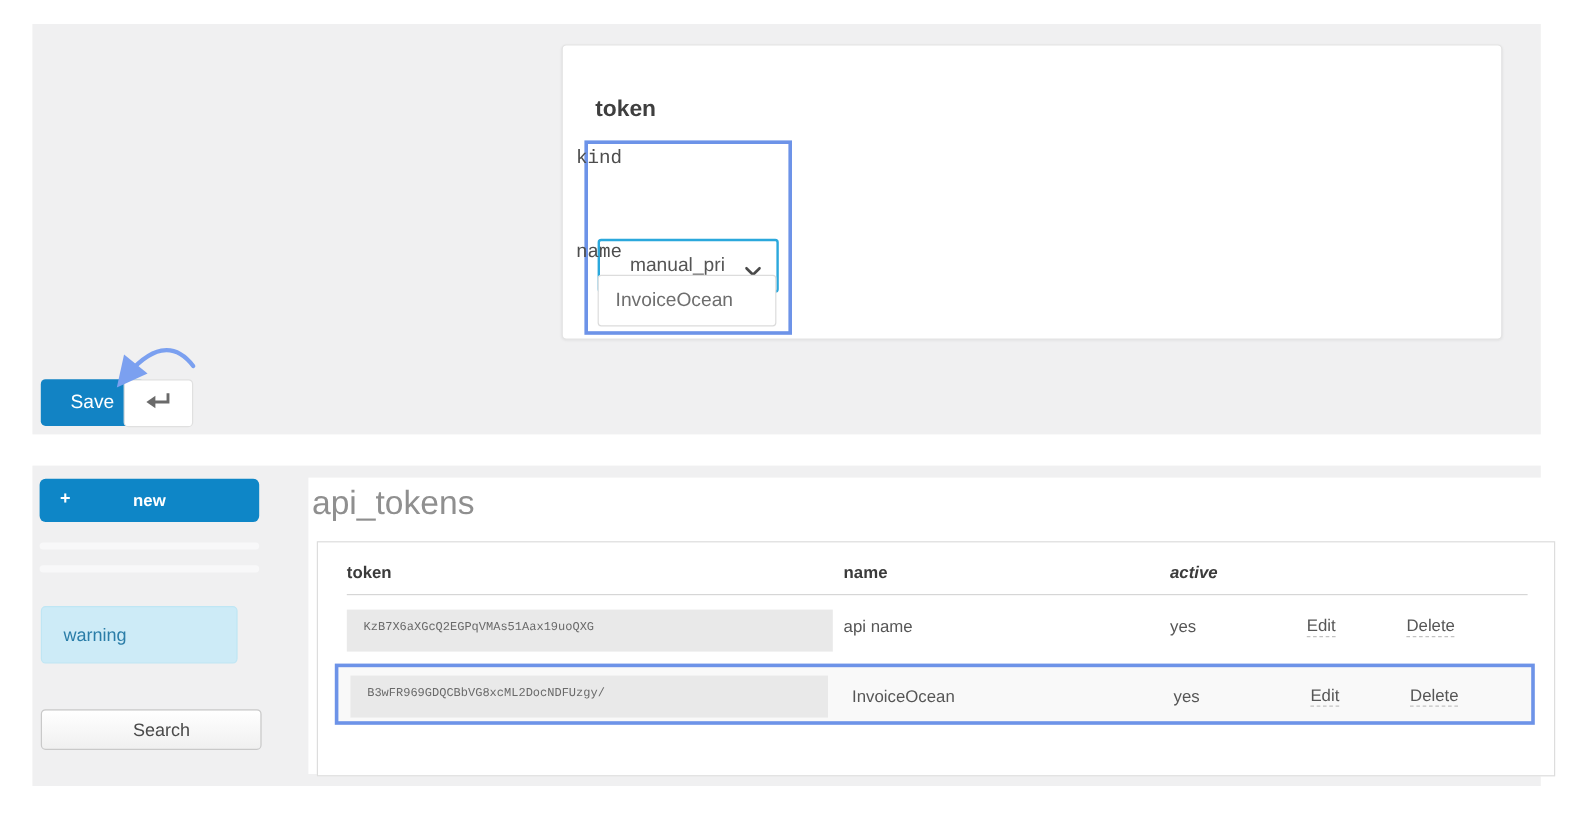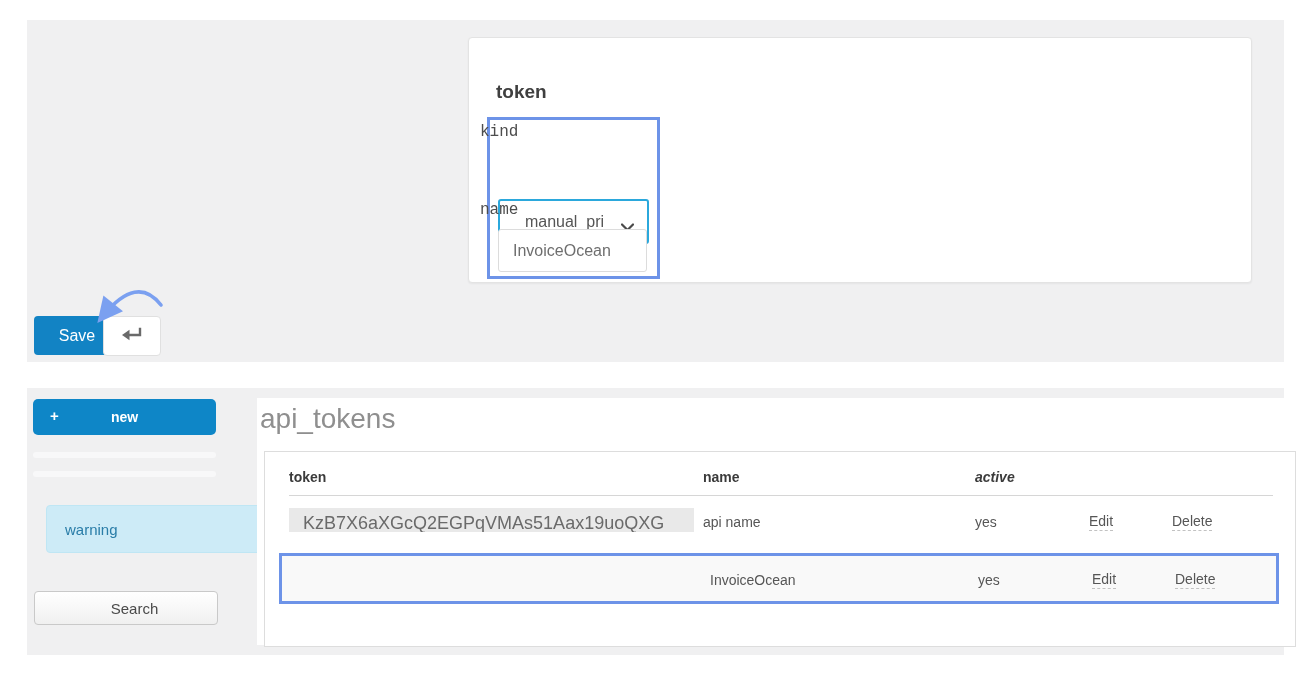--- a/index.html
+++ b/index.html
@@ -72,21 +72,21 @@
     font-family: "Liberation Sans", sans-serif;
   }
   .new-button .plus { position: absolute; left: 17px; top: 8px; font-size: 15px; font-weight: 700; }
   .sidebar-strip {
     position: absolute; left: 6px; width: 183px; height: 6px;
     background: #f8f8f9; border-radius: 3px;
   }
   .strip-1 { top: 64px; }
   .strip-2 { top: 83px; }
   .warning-box {
-    position: absolute; left: 19px; top: 117px; width: 216px; height: 48px;
+    position: absolute; left: 7px; top: 117px; width: 164px; height: 48px;
     background: #cdebf7; border: 1px solid #bfe6f4; border-radius: 4px;
     display: flex; align-items: center; cursor: pointer;
     font-size: 15px; color: #2a7da8; padding-left: 18px;
   }
   .search-button {
     position: absolute; left: 7px; top: 203px; width: 184px; height: 34px;
     background: linear-gradient(#ffffff, #f0f0f0);
     border: 1px solid #c9c9c9; border-radius: 4px; cursor: pointer;
     font-size: 15px; color: #4a4a4a; font-family: "Liberation Sans", sans-serif; padding-left: 17px;
   }
@@ -104,23 +104,23 @@
     background: #ffffff; border: 1px solid #dddddd;
   }
   .col-header { position: absolute; top: 17px; font-size: 14px; font-weight: 700; color: #3b3b3b; }
   .col-token  { left: 24px; }
   .col-name   { left: 438px; }
   .col-active { left: 710px; font-style: italic; }
   .header-divider {
     position: absolute; left: 24px; top: 43px; width: 984px; height: 1px; background: #d6d6d6;
   }
   .token-badge {
-    position: absolute; background: #e9e9e9; height: 24px; line-height: 31px;
-    font-size: 18px; color: #6a6a6a; padding-left: 14px; width: 405px;
-    white-space: nowrap; overflow: hidden;
+    position: absolute; background: #e9e9e9; height: 35px; line-height: 31px;
+    font-size: 10px; color: #6a6a6a; padding-left: 14px; width: 405px;
+    white-space: nowrap; overflow: hidden; font-family: Liberation Mono, monospace;
   }
   .cell { position: absolute; font-size: 14px; color: #565656; }
   .action-link {
     position: absolute; font-size: 14px; color: #565656; cursor: pointer;
     border-bottom: 1px dashed #c2c2c2; padding-bottom: 1px; text-decoration: none;
   }
   .row1-badge { left: 24px; top: 56px; }
   .row1 .cell-name   { left: 438px; top: 62px; }
   .row1 .cell-active { left: 710px; top: 62px; }
   .row1 .link-edit   { left: 824px; top: 61px; }
@@ -204,20 +204,21 @@
 
       <div class="row1">
         <div class="token-badge row1-badge">KzB7X6aXGcQ2EGPqVMAs51Aax19uoQXG</div>
         <div class="cell cell-name">api name</div>
         <div class="cell cell-active">yes</div>
         <a class="action-link link-edit">Edit</a>
         <a class="action-link link-delete">Delete</a>
       </div>
 
       <div class="highlight-row">
+        <div class="token-badge">B3wFR969GDQCBbVG8xcML2DocNDFUzgy/</div>
         <div class="cell cell-name">InvoiceOcean</div>
         <div class="cell cell-active">yes</div>
         <a class="action-link link-edit">Edit</a>
         <a class="action-link link-delete">Delete</a>
       </div>
     </div>
   </div>
 </div>
 
 </body></html>

